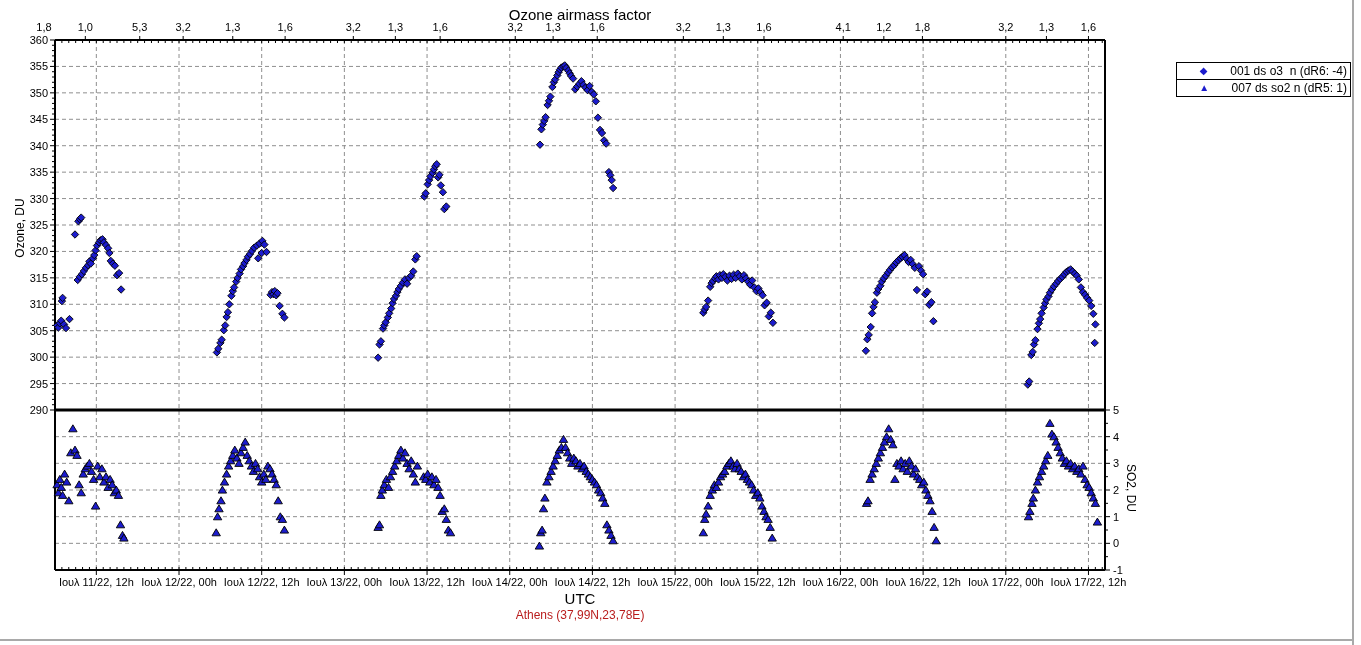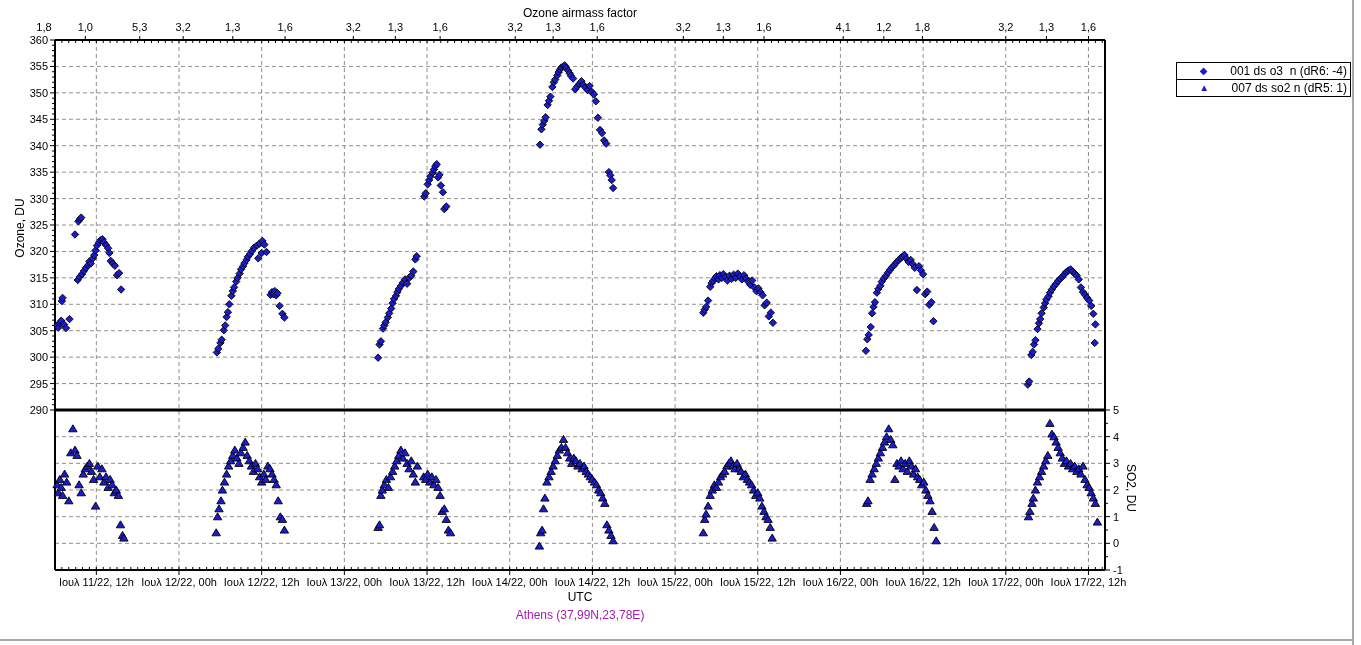--- a/index.html
+++ b/index.html
@@ -1,20 +1,20 @@
 <!DOCTYPE html>
 <html><head>
 <meta charset="utf-8">
 <style>
   html,body{margin:0;padding:0;background:#fff;}
   body{font-family:"Liberation Sans",sans-serif;}
   #stage{position:relative;width:1361px;height:645px;background:#ffffff;overflow:hidden;}
   .overlay{position:absolute;color:#000;}
-  .axis-title-top{left:55px;top:6px;width:1050px;text-align:center;font-size:12px;}
-  .axis-title-bottom{left:55px;top:590px;width:1050px;text-align:center;font-size:12px;}
+  .axis-title-top{left:55px;top:6px;width:1050px;text-align:center;font-size:15px;}
+  .axis-title-bottom{left:55px;top:590px;width:1050px;text-align:center;font-size:15px;}
   .subtitle{left:55px;top:608px;width:1050px;text-align:center;font-size:12px;}
   .ylabel-left{left:20px;top:228px;transform:translate(-50%,-50%) rotate(-90deg);font-size:12px;white-space:nowrap;}
   .ylabel-right{left:1131px;top:488px;transform:translate(-50%,-50%) rotate(90deg);font-size:12px;white-space:nowrap;}
   #legend{position:absolute;left:1176px;top:62px;width:175px;}
   .legend-row{display:flex;align-items:center;height:18px;border:1px solid #000;background:#fff;box-sizing:border-box;}
   .legend-row + .legend-row{margin-top:-1px;}
   .legend-marker{width:56px;text-align:center;font-size:10px;line-height:10px;}
   .legend-label{flex:1;padding-right:3px;font-size:12px;white-space:pre;}
   .win-edge-right{position:absolute;left:1352px;top:0;width:2px;height:645px;background:#a9a9a9;}
   .win-edge-bottom{position:absolute;left:0;top:639px;width:1354px;height:2px;background:#a9a9a9;}
@@ -1063,21 +1063,21 @@
           <path d="M1093.3 494.1L1097.5 501.1L1089.1 501.1Z"></path>
           <path d="M1095.4 499.40000000000003L1099.6000000000001 506.40000000000003L1091.2 506.40000000000003Z"></path>
           <path d="M1097.4 518.1L1101.6000000000001 525.1L1093.2 525.1Z"></path>
         </g>
       </svg></div>
 
   <div class="overlay axis-title-top">Ozone airmass factor</div>
   <div class="overlay ylabel-left">Ozone, DU</div>
   <div class="overlay ylabel-right">SO2, DU</div>
   <div class="overlay axis-title-bottom">UTC</div>
-  <div class="overlay subtitle" style="color: #a21caf;">Athens (37,99N,23,78E)</div>
+  <div class="overlay subtitle" style="color: #b91c1c;">Athens (37,99N,23,78E)</div>
 
   <div id="legend">
     <div class="legend-row">
       <span class="legend-marker" style="color: rgb(28, 28, 205);">◆</span>
       <span class="legend-label">001 ds o3  n (dR6: -4)</span>
     </div>
     <div class="legend-row">
       <span class="legend-marker" style="color: rgb(28, 28, 205);">▲</span>
       <span class="legend-label">007 ds so2 n (dR5: 1)</span>
     </div>

